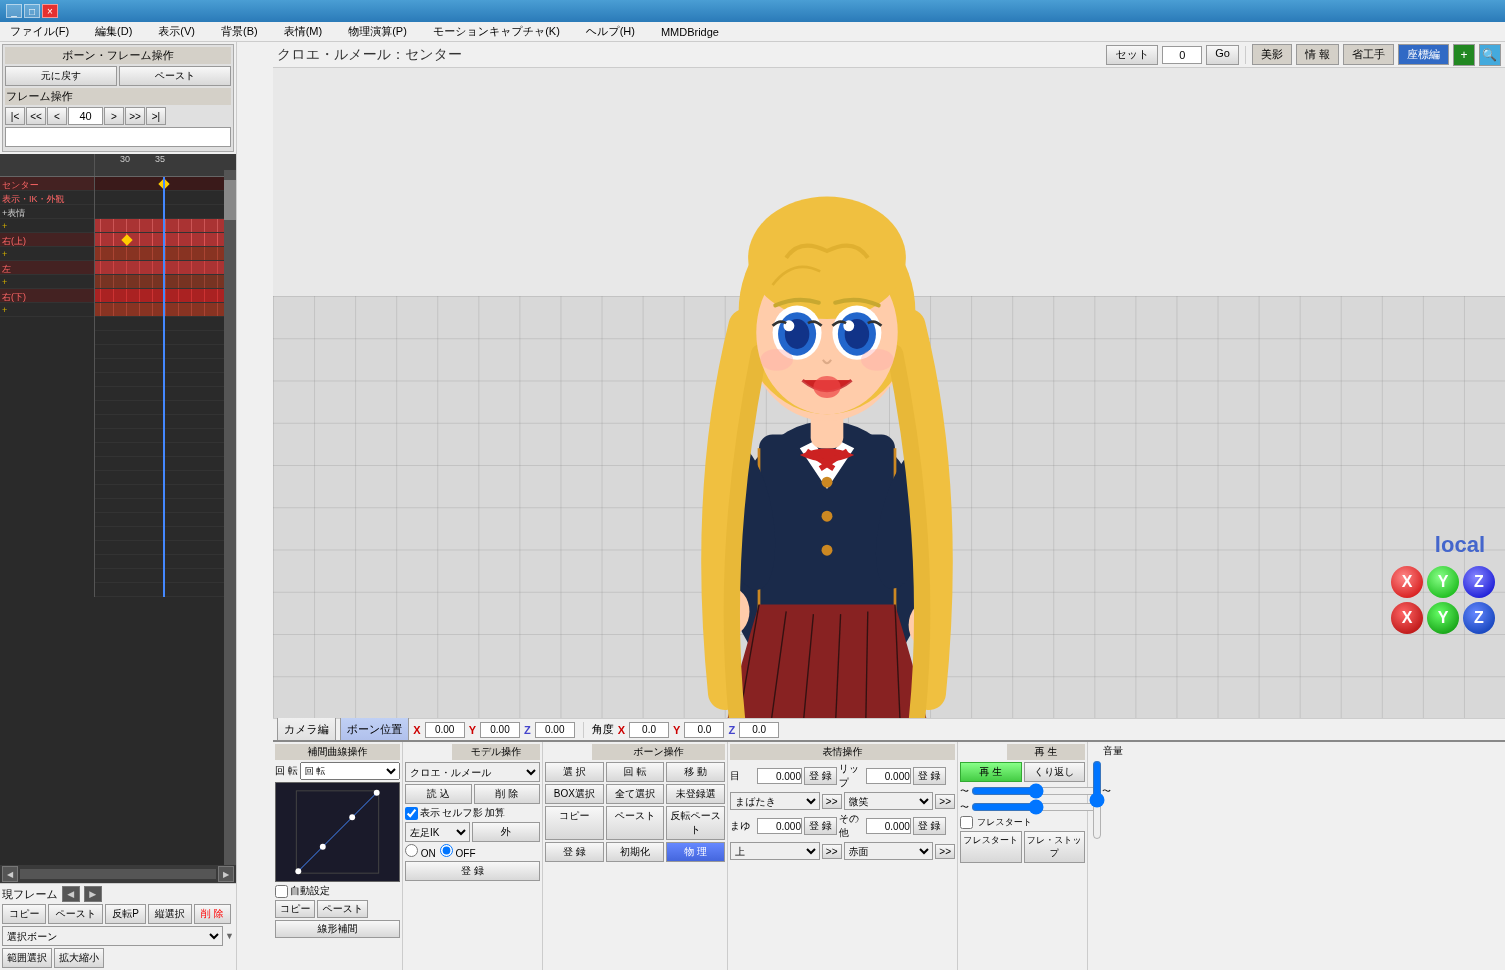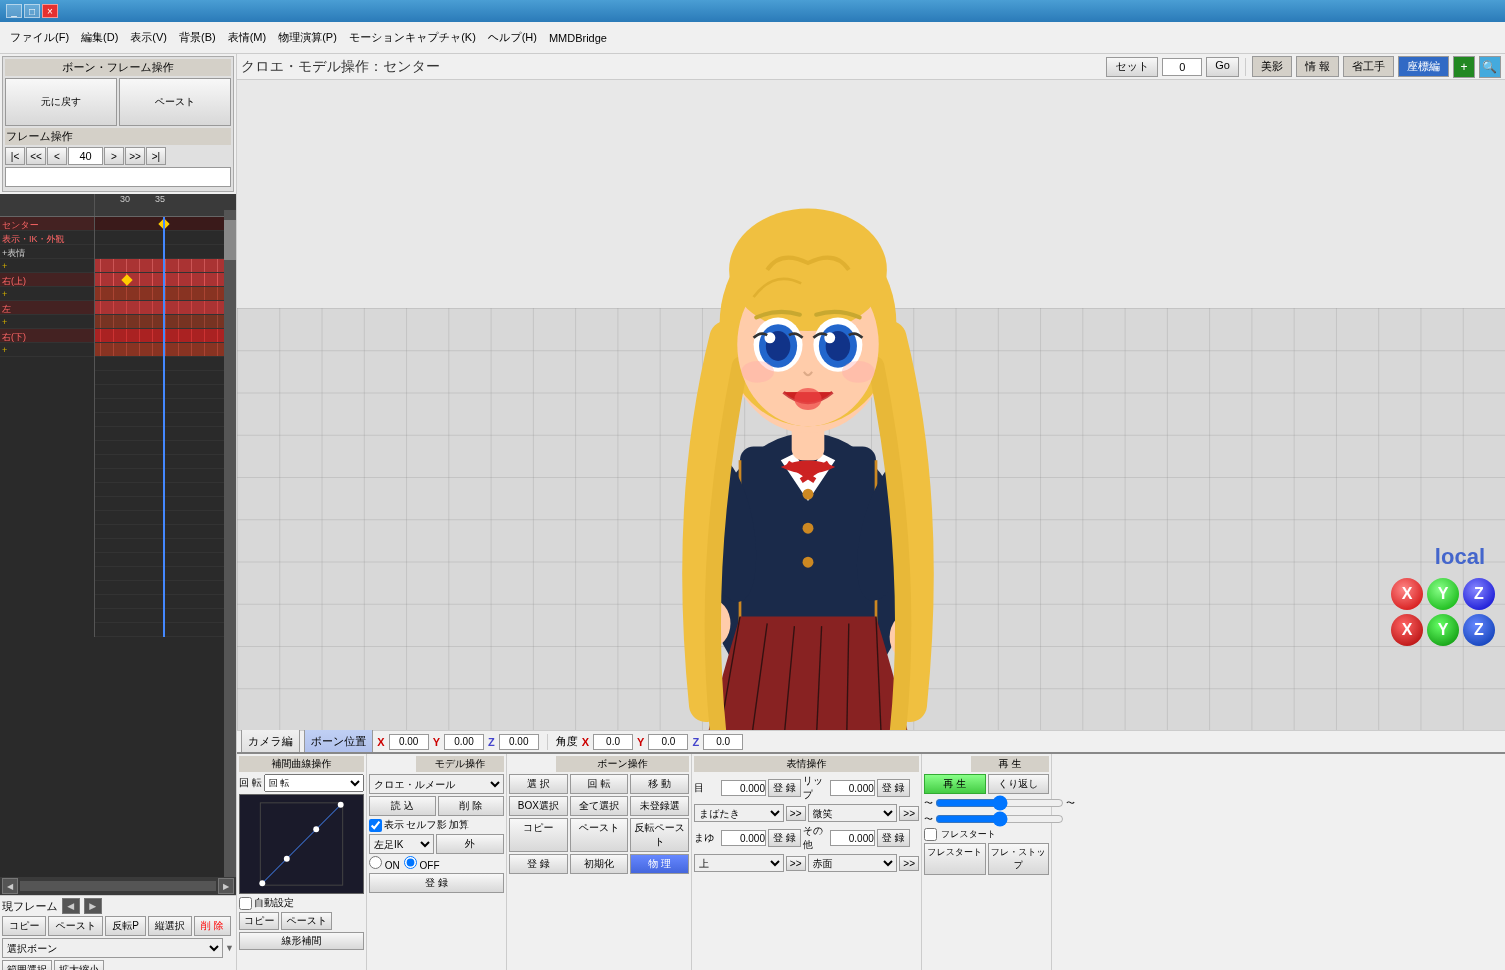--- a/index.html
+++ b/index.html
@@ -6,34 +6,34 @@
     body { font-family: 'MS UI Gothic', 'MS Gothic', sans-serif; font-size: 11px; background: #f0f0f0; width: 1505px; height: 970px; overflow: hidden; }
     
     
     .title-bar { background: linear-gradient(to bottom, #4a9ed4, #2a7ab8); height: 22px; display: flex; align-items: center; justify-content: space-between; padding: 0 6px; color: white; font-size: 12px; }
     .title-bar-title { flex: 1; text-align: center; }
     .title-bar-controls { display: flex; gap: 2px; }
     .title-btn { width: 16px; height: 14px; border: 1px solid rgba(255,255,255,0.5); background: rgba(255,255,255,0.2); color: white; font-size: 10px; cursor: pointer; display: flex; align-items: center; justify-content: center; }
     .title-btn.close { background: #e53030; }
     
     
-    .menu-bar { background: #f0f0f0; border-bottom: 1px solid #ccc; height: 32px; display: flex; align-items: center; padding: 0 4px; gap: 0; }
+    .menu-bar { background: #f0f0f0; border-bottom: 1px solid #ccc; height: 20px; display: flex; align-items: center; padding: 0 4px; gap: 14px; }
     .menu-item { padding: 1px 6px; font-size: 11px; cursor: pointer; }
     
     
-    .main-layout { display: flex; height: calc(970px - 22px - 20px); }
+    .main-layout { display: flex; height: calc(970px - 22px - 20px); gap: 36px; }
     
     
     .left-panel { width: 237px; display: flex; flex-direction: column; background: #f0f0f0; border-right: 1px solid #ccc; }
     
     
     .bone-frame-control { background: #e0e0e0; border: 1px solid #aaa; margin: 2px; padding: 2px; }
     .bone-frame-title { text-align: center; font-size: 11px; background: #d4d0c8; padding: 1px; margin-bottom: 2px; }
     .btn-row { display: flex; gap: 2px; margin-bottom: 2px; }
-    .btn-sm { flex: 1; background: linear-gradient(to bottom, #f8f8f8, #d8d8d8); border: 1px solid #999; padding: 16px 4px; font-size: 10px; cursor: pointer; text-align: center; }
+    .btn-sm { flex: 1; background: linear-gradient(to bottom, #f8f8f8, #d8d8d8); border: 1px solid #999; padding: 2px 4px; font-size: 10px; cursor: pointer; text-align: center; }
     .frame-ops-title { text-align: left; font-size: 11px; background: #d4d0c8; padding: 1px; margin-bottom: 2px; }
     .frame-nav { display: flex; align-items: center; gap: 1px; margin-bottom: 2px; }
     .frame-nav-btn { background: linear-gradient(to bottom, #f8f8f8, #d8d8d8); border: 1px solid #999; width: 20px; height: 18px; font-size: 10px; cursor: pointer; display: flex; align-items: center; justify-content: center; }
     .frame-input { width: 35px; height: 18px; border: 1px solid #999; text-align: center; font-size: 11px; background: white; }
     .search-input { width: 100%; height: 20px; border: 1px solid #999; background: white; margin-bottom: 2px; }
     .tl-btn { background: #555; border: 1px solid #777; color: #ccc; width: 18px; height: 18px; font-size: 9px; cursor: pointer; display: flex; align-items: center; justify-content: center; }
     
     
     .lower-left { background: #f0f0f0; border-top: 1px solid #ccc; padding: 2px; }
     .current-frame-row { display: flex; align-items: center; gap: 4px; margin-bottom: 2px; }
@@ -304,21 +304,21 @@
       <div style="display:flex; gap:2px;">
         <div class="range-btn">範囲選択</div>
         <div class="range-btn">拡大縮小</div>
       </div>
     </div>
   </div>
 
   <div class="right-area">
 
     <div class="top-toolbar">
-      <span style="font-size:14px; color:#333;">クロエ・モデル操作：センター</span>
+      <span style="font-size:14px; color:#333;">クロエ・ルメール：センター</span>
       <div style="margin-left:auto; display:flex; align-items:center; gap:4px;">
         <div class="toolbar-btn">セット</div>
         <input class="toolbar-input" type="text" value="0" style="">
         <div class="toolbar-btn">Go</div>
         <div class="toolbar-separator"></div>
         <div class="toolbar-tab">美影</div>
         <div class="toolbar-tab">情 報</div>
         <div class="toolbar-tab">省工手</div>
         <div class="toolbar-tab active">座標編</div>
         <div class="icon-btn" style="background:#228822; color:white;">+</div>
@@ -607,16 +607,20 @@
         <div class="frame-check-row">
           <input type="checkbox" style="">
           <span style="font-size:9px;">フレスタート</span>
         </div>
         <div class="start-stop-row">
           <div class="start-btn">フレスタート</div>
           <div class="start-btn">フレ・ストップ</div>
         </div>
       </div>
 
+      <div class="volume">
+        <div class="vol-title">音量</div>
+        <input type="range" class="vol-slider" orient="vertical" style="writing-mode: vertical-lr; height: 80px; width: 14px;" value="50">
+      </div>
 
     </div>
   </div>
 </div>
 
 </body></html>

